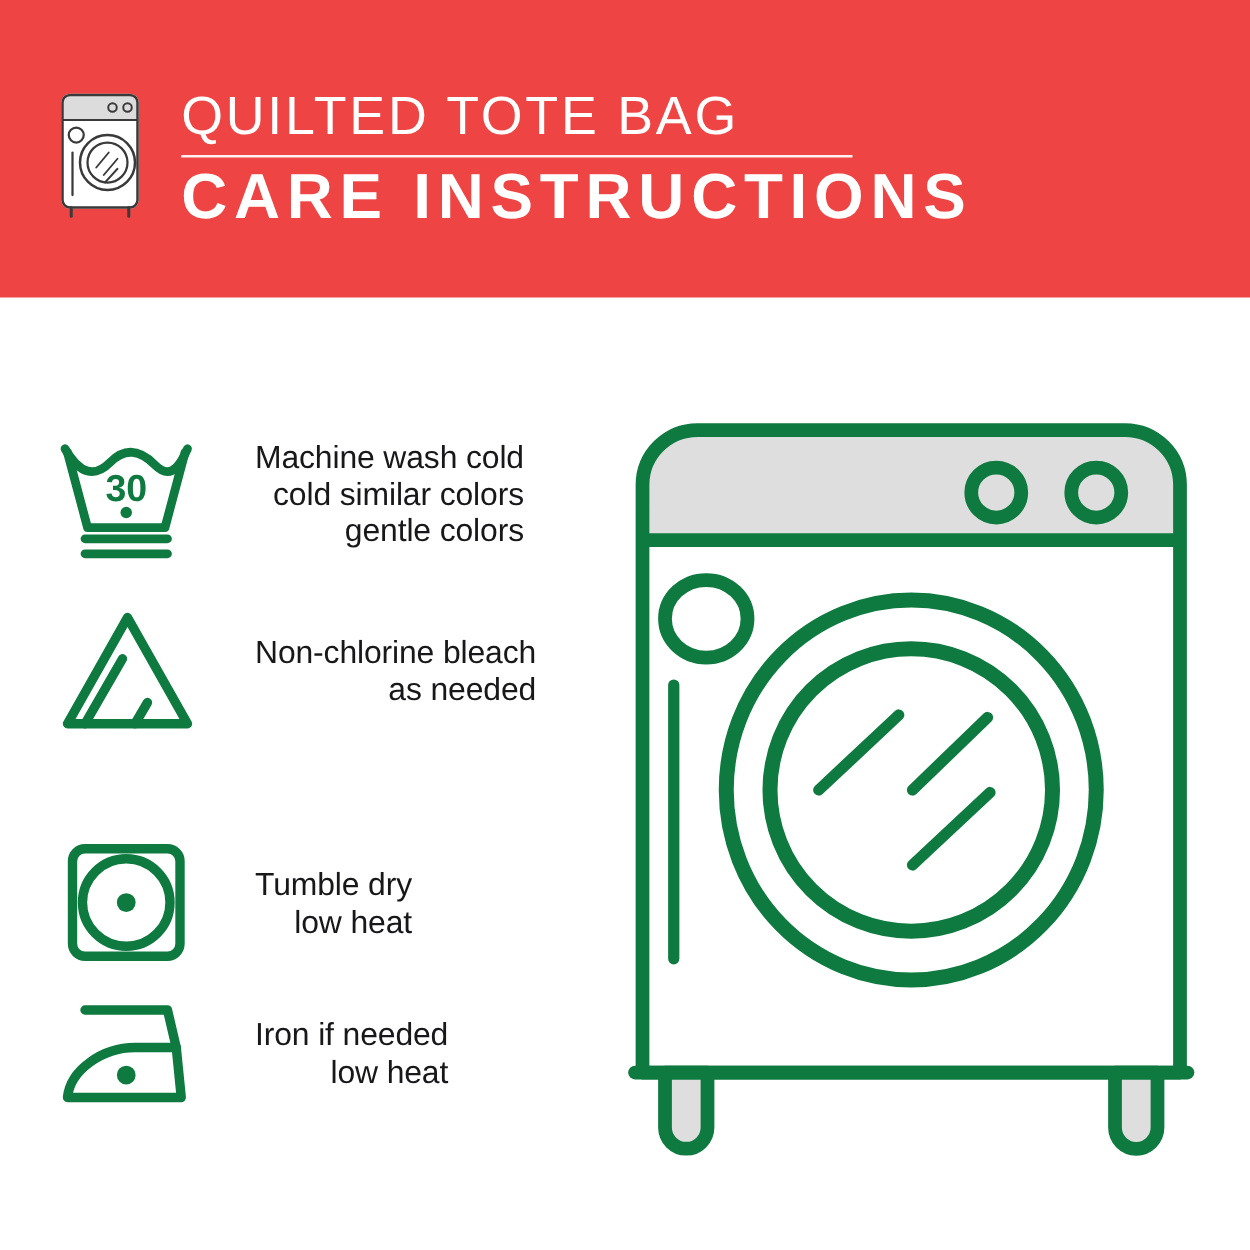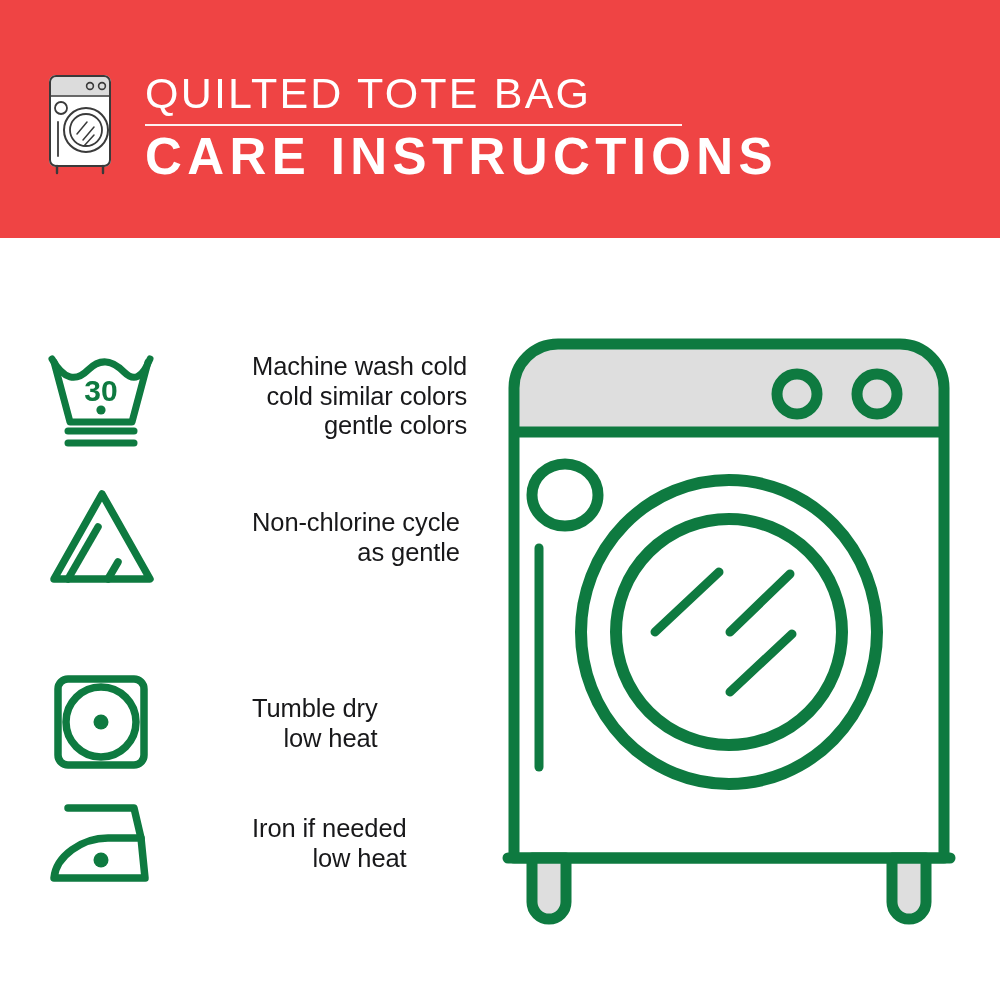--- a/index.html
+++ b/index.html
@@ -91,21 +91,21 @@
     color: #18181a;
     font-size: 25.5px;
     line-height: 29.5px;
     font-weight: 400;
     letter-spacing: -0.1px;
     padding-top: 4px;
   }
   #care-row-1 .care-text { padding-top: 22px; }
   #care-row-2 .care-text { padding-top: 22px; }
   #care-row-3 .care-text { padding-top: 20px; }
-  .care-text-line { display: block; white-space: nowrap; margin-left: 48px; }
+  .care-text-line { display: block; white-space: nowrap; }
 
   
   #washer-illustration {
     position: absolute;
     left: 492px;
     top: 332px;
     width: 474px;
     height: 600px;
   }
 </style>
@@ -179,22 +179,22 @@
     <div class="care-symbol">
       <svg viewBox="0 0 120 100" width="120" height="100" aria-hidden="true">
         <g fill="none" stroke="#0e7a40" stroke-width="7.5" stroke-linecap="round" stroke-linejoin="round">
           <path d="M56 8 L 104 93 L 8 93 Z"></path>
           <line x1="52" y1="41" x2="22" y2="93"></line>
           <line x1="72" y1="76" x2="62" y2="93"></line>
         </g>
       </svg>
     </div>
     <div class="care-text">
-      <span class="care-text-line">Non-chlorine cycle</span>
-      <span class="care-text-line">as gentle</span>
+      <span class="care-text-line">Non-chlorine bleach</span>
+      <span class="care-text-line">as needed</span>
     </div>
   </div>
 
   <div class="care-row" id="care-row-2">
     <div class="care-symbol">
       <svg viewBox="0 0 120 100" width="120" height="100" aria-hidden="true">
         <rect x="12" y="7" width="86" height="86" rx="10" ry="10" fill="none" stroke="#0e7a40" stroke-width="7.5"></rect>
         <circle cx="55" cy="50" r="35" fill="none" stroke="#0e7a40" stroke-width="7.5"></circle>
         <circle cx="55" cy="50" r="7.5" fill="#0e7a40"></circle>
       </svg>

